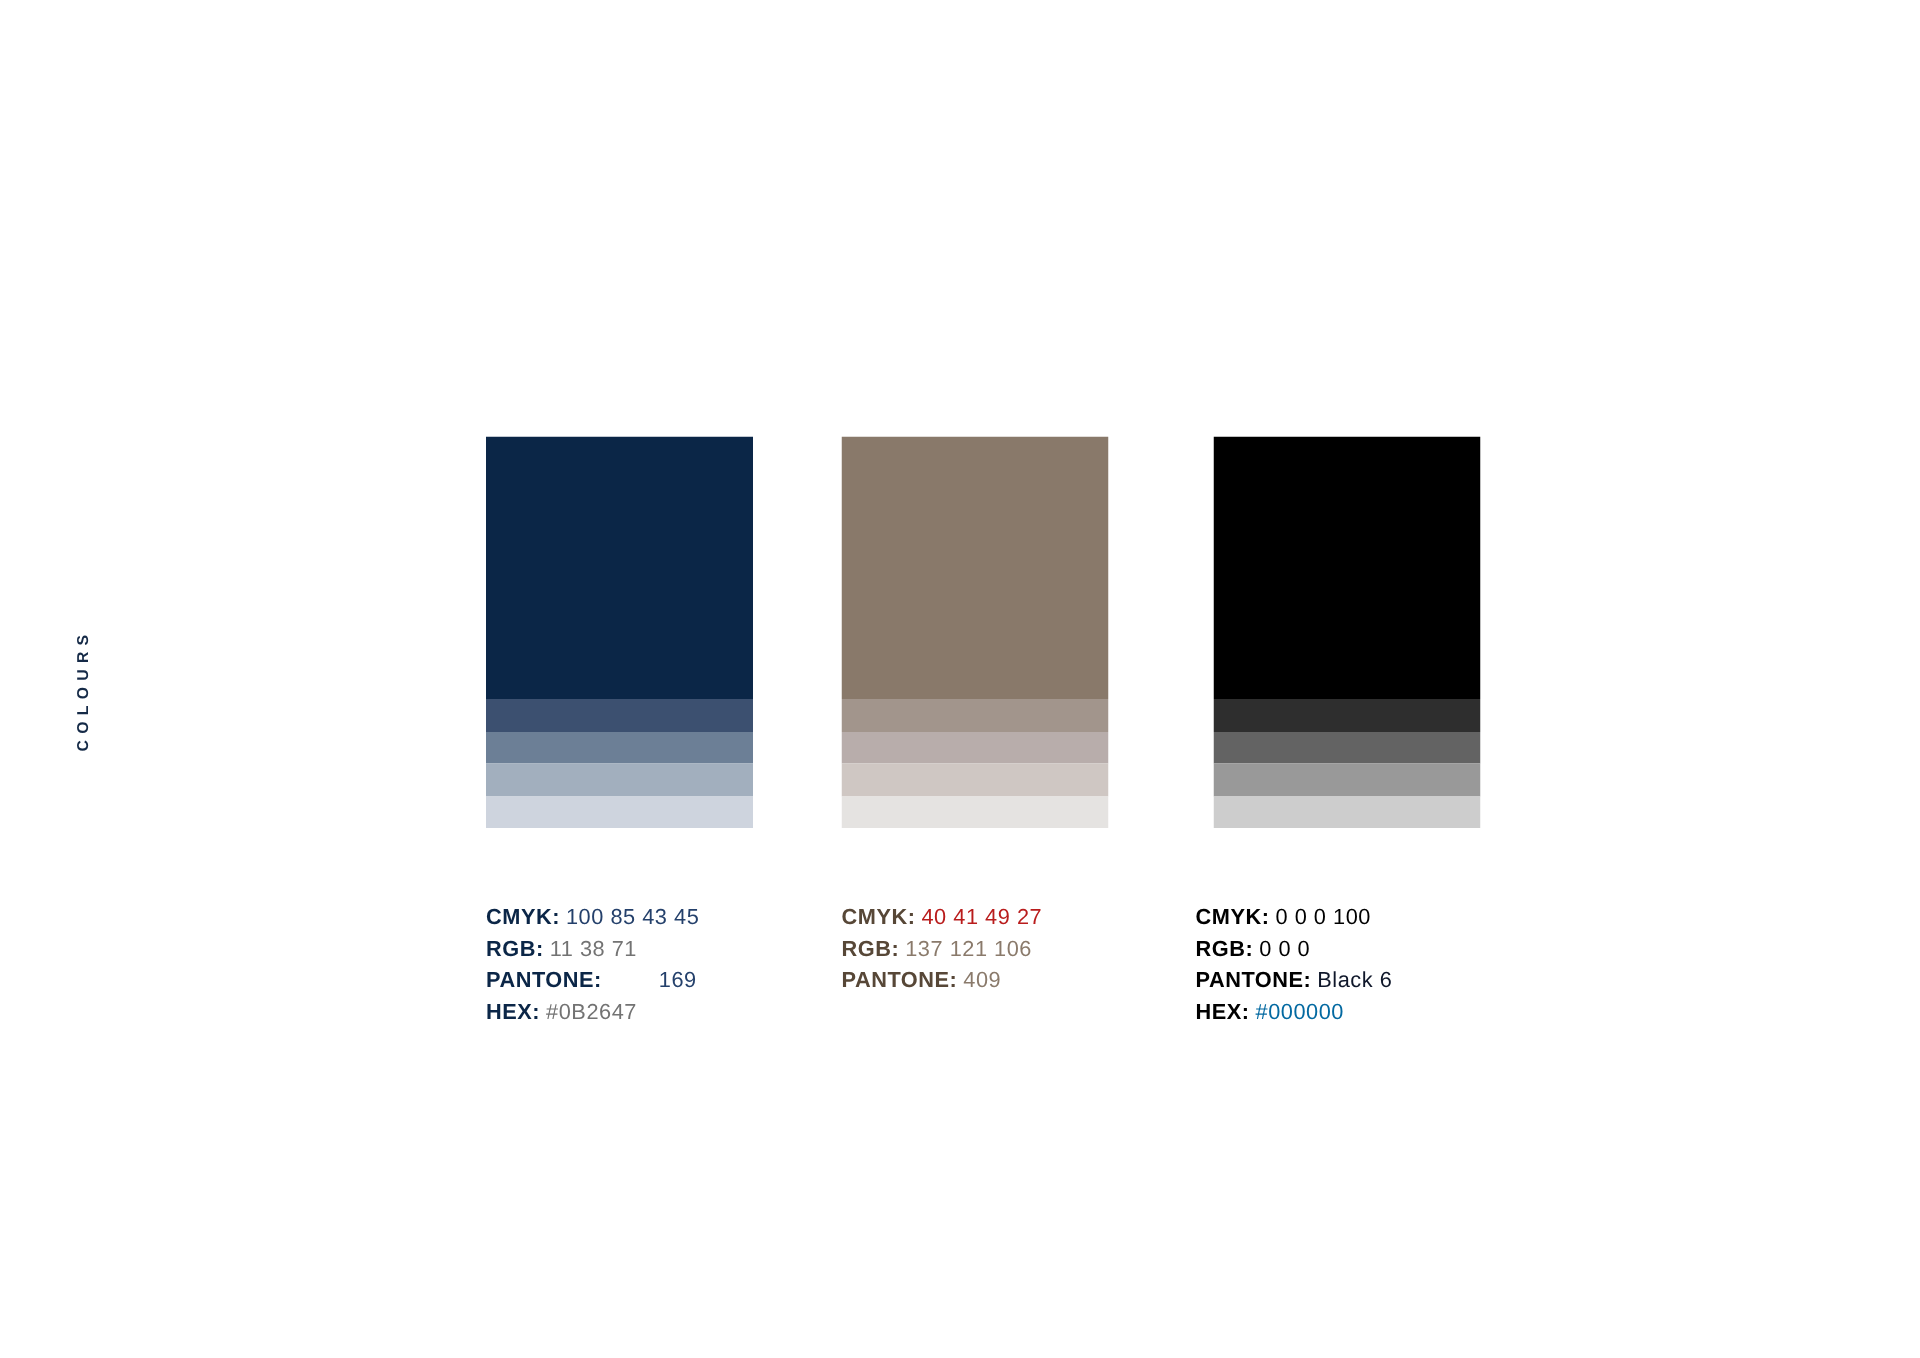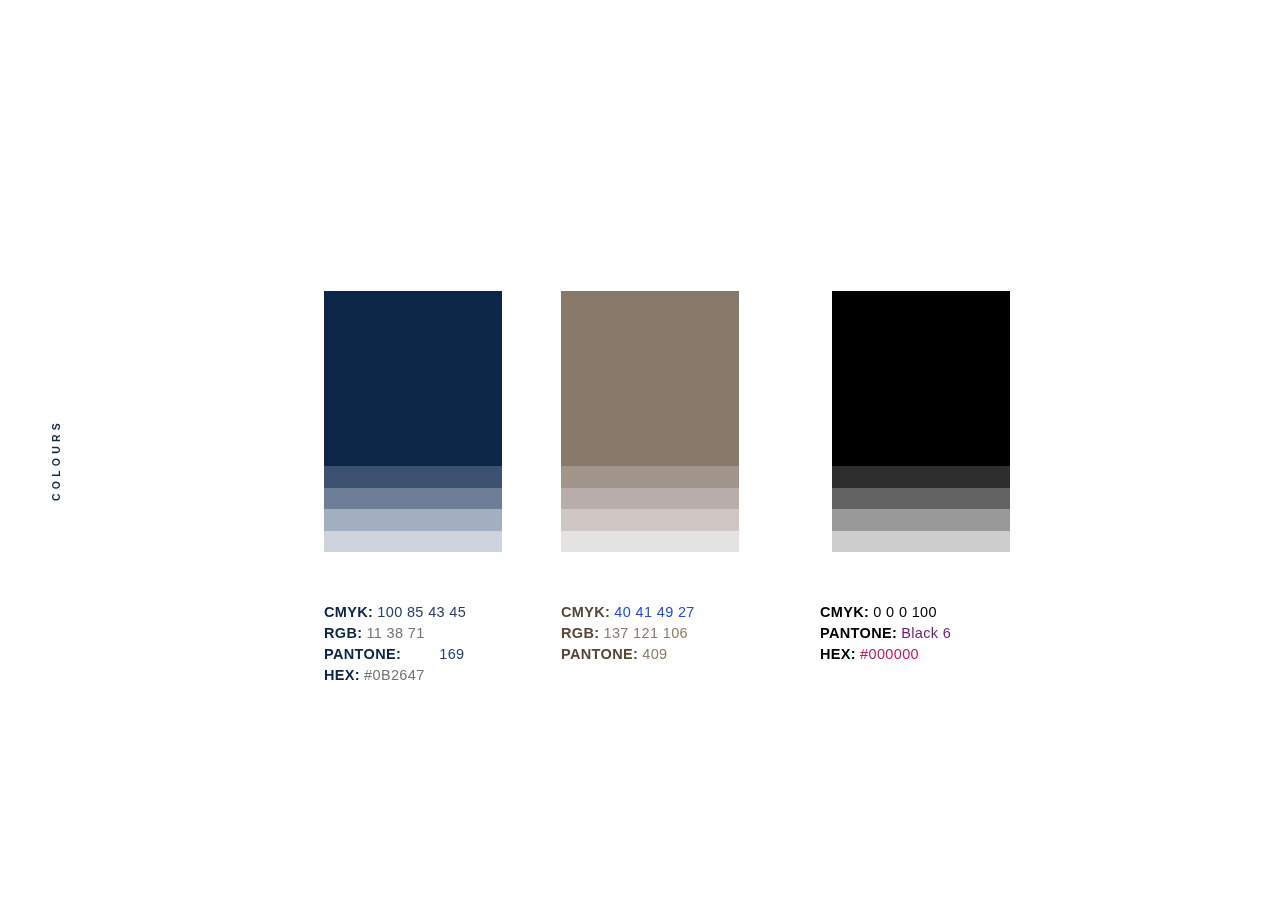--- a/index.html
+++ b/index.html
@@ -56,21 +56,21 @@
     height: 395px;
   }
 
   .swatch-col {
     position: absolute;
     top: 0;
     width: 142px;
   }
   .swatch-col.col-0 { left: 0px; }
   .swatch-col.col-1 { left: 237px; }
-  .swatch-col.col-2 { left: 496px; padding-left: 12px; }
+  .swatch-col.col-2 { left: 473px; padding-left: 12px; }
 
   .chips {
     width: 178px;
     height: 261px;
     position: relative;
     overflow: hidden;
   }
   .chip-main {
     width: 100%;
     height: 175px;
@@ -149,21 +149,21 @@
       <div class="chips">
         <div class="chip-main" id="c1-main" style="background: rgb(137, 121, 106);"></div>
         <div class="chip-tint" id="c1-t0" style="background: rgb(162, 149, 140);"></div>
         <div class="chip-tint" id="c1-t1" style="background: rgb(184, 173, 171);"></div>
         <div class="chip-tint" id="c1-t2" style="background: rgb(207, 199, 195);"></div>
         <div class="chip-tint" id="c1-t3" style="background: rgb(229, 227, 225);"></div>
       </div>
       <div class="specs" id="c1-specs">
         <div class="spec-row">
           <span class="spec-key" style="color: rgb(87, 71, 55);">CMYK:</span>
-          <span class="spec-val" style="color: #1d4ed8;">40 41 49 27</span>
+          <span class="spec-val" style="color: #b91c1c;">40 41 49 27</span>
         </div>
         <div class="spec-row">
           <span class="spec-key" style="color: rgb(87, 71, 55);">RGB:</span>
           <span class="spec-val" style="color: rgb(138, 122, 107);">137 121 106</span>
         </div>
         <div class="spec-row">
           <span class="spec-key" style="color: rgb(87, 71, 55);">PANTONE:</span>
           <span class="spec-val" style="color: rgb(138, 122, 107);">409</span>
         </div>
       </div>
@@ -176,24 +176,28 @@
         <div class="chip-tint" id="c2-t1" style="background: rgb(99, 99, 99);"></div>
         <div class="chip-tint" id="c2-t2" style="background: rgb(153, 153, 153);"></div>
         <div class="chip-tint" id="c2-t3" style="background: rgb(205, 205, 205);"></div>
       </div>
       <div class="specs" id="c2-specs">
         <div class="spec-row">
           <span class="spec-key" style="color: rgb(0, 0, 0);">CMYK:</span>
           <span class="spec-val" style="color: rgb(0, 0, 0);">0 0 0 100</span>
         </div>
         <div class="spec-row">
+          <span class="spec-key" style="color: rgb(0, 0, 0);">RGB:</span>
+          <span class="spec-val" style="color: rgb(0, 0, 0);">0 0 0</span>
+        </div>
+        <div class="spec-row">
           <span class="spec-key" style="color: rgb(0, 0, 0);">PANTONE:</span>
-          <span class="spec-val" style="color: #701a75; text-align: right;">Black 6</span>
+          <span class="spec-val" style="color: #0f172a; text-align: right;">Black 6</span>
         </div>
         <div class="spec-row">
           <span class="spec-key" style="color: rgb(0, 0, 0);">HEX:</span>
-          <span class="spec-val" style="color: #be185d;">#000000</span>
+          <span class="spec-val" style="color: #0369a1;">#000000</span>
         </div>
       </div>
     </div>
 
   </div>
 </div>
 
 </body></html>

